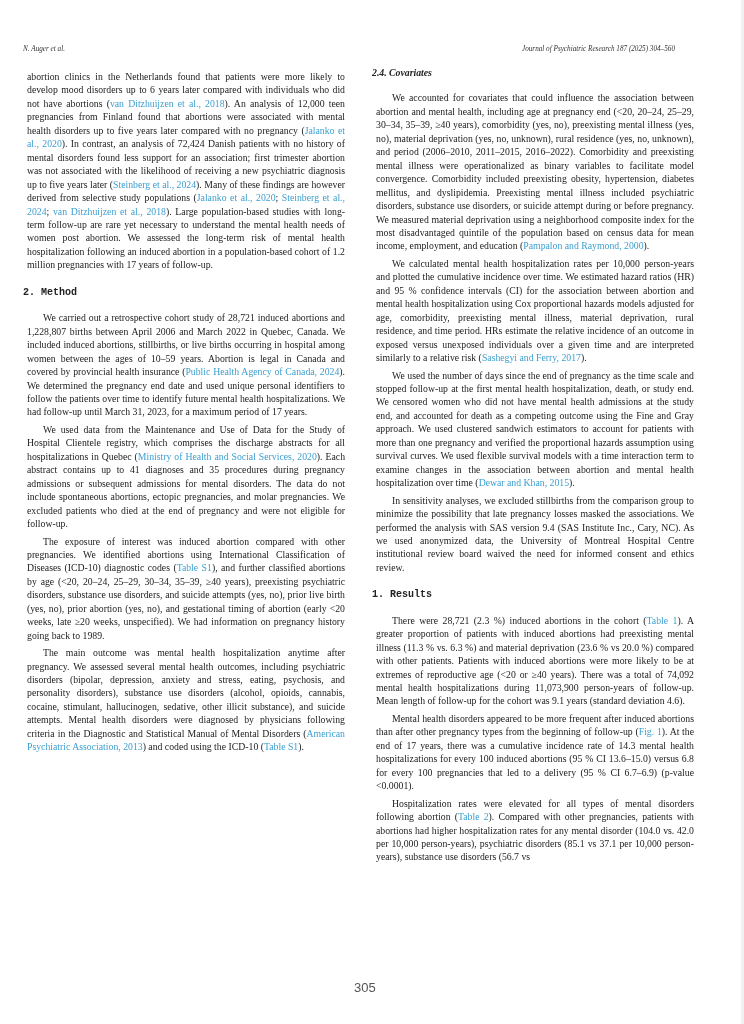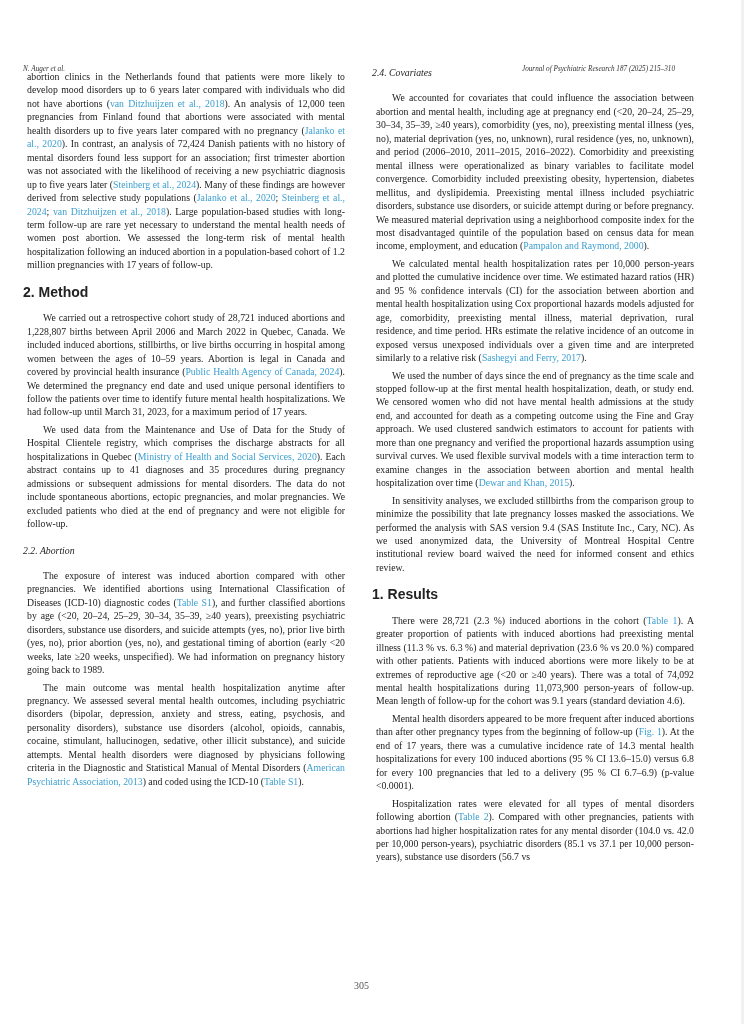--- a/index.html
+++ b/index.html
@@ -1,50 +1,49 @@
 <!DOCTYPE html>
 <html><head>
 <meta charset="utf-8">
 <style>
   html, body { margin: 0; padding: 0; background: #ffffff; }
   body { width: 744px; height: 1024px; position: relative; overflow: hidden;
          font-family: "DejaVu Serif", "Liberation Serif", serif; color: #222; }
   .page { position: absolute; left: 0; top: 0; width: 744px; height: 1024px; background: #fff; }
   .edge { position: absolute; right: 0; top: 0; width: 3px; height: 1024px; background: #f1f1f1; }
   .running { position: absolute; top: 45px; font-style: italic; font-size: 7.2px; color: #333;
-             font-family: "Liberation Serif", serif; margin-top: 20px; }
+             font-family: "Liberation Serif", serif; }
   .running.left { left: 23px; }
   .running.right { right: 69px; }
   .col { position: absolute; top: 66px; width: 326px; font-family: "Liberation Serif", serif;
          font-size: 9.75px; line-height: 13.45px; text-align: justify; hyphens: auto; }
   .col.left { left: 23px; }
   .col.right { left: 372px; }
   p { margin: 4px; text-indent: 16px; }
   p.noindent { text-indent: 0; }
   .ref { color: #3d9fd0; }
-  h2 { font-size: 14px; font-weight: bold; margin: 14px 0 12px 0; font-family: Liberation Sans, sans-serif; }
-  h3 { font-size: 9.75px; font-weight: normal; font-style: italic; margin: 13px 0 12px 0; font-family: "Liberation Serif", serif; }
-  .pageno { position: absolute; top: 980px; left: 354px; font-size: 10px; color: #555;
-            font-family: Liberation Serif, serif; }
+  h2 { font-size: 10px; font-weight: bold; margin: 14px 0 12px 0; font-family: Liberation Mono, monospace; }
+  h3 { font-size: 9.75px; font-weight: bold; font-style: italic; margin: 13px 0 12px 0; font-family: "Liberation Serif", serif; }
+  .pageno { position: absolute; top: 980px; left: 354px; font-size: 13px; color: #555;
+            font-family: Liberation Sans, sans-serif; }
 </style>
 </head>
 <body>
 
 <div class="page">
   <div class="edge"></div>
 
   <div class="running left">N. Auger et al.</div>
-  <div class="running right">Journal of Psychiatric Research 187 (2025) 215–310</div>
+  <div class="running right">Journal of Psychiatric Research 187 (2025) 304–560</div>
 
   <div class="col left">
     <p class="noindent"><span>abortion clinics in the Netherlands found that patients were more likely to develop mood disorders up to 6 years later compared with individuals who did not have abortions (</span><span class="ref" style="color: rgb(61, 159, 208);">van Ditzhuijzen et al., 2018</span><span>). An analysis of 12,000 teen pregnancies from Finland found that abortions were associated with mental health disorders up to five years later compared with no pregnancy (</span><span class="ref" style="color: rgb(61, 159, 208);">Jalanko et al., 2020</span><span>). In contrast, an analysis of 72,424 Danish patients with no history of mental disorders found less support for an association; first trimester abortion was not associated with the likelihood of receiving a new psychiatric diagnosis up to five years later (</span><span class="ref" style="color: rgb(61, 159, 208);">Steinberg et al., 2024</span><span>). Many of these findings are however derived from selective study populations (</span><span class="ref" style="color: rgb(61, 159, 208);">Jalanko et al., 2020</span><span>; </span><span class="ref" style="color: rgb(61, 159, 208);">Steinberg et al., 2024</span><span>; </span><span class="ref" style="color: rgb(61, 159, 208);">van Ditzhuijzen et al., 2018</span><span>). Large population-based studies with long-term follow-up are rare yet necessary to understand the mental health needs of women post abortion. We assessed the long-term risk of mental health hospitalization following an induced abortion in a population-based cohort of 1.2 million pregnancies with 17 years of follow-up.</span></p>
     <h2>2.  Method</h2>
     <p><span>We carried out a retrospective cohort study of 28,721 induced abortions and 1,228,807 births between April 2006 and March 2022 in Quebec, Canada. We included induced abortions, stillbirths, or live births occurring in hospital among women between the ages of 10–59 years. Abortion is legal in Canada and covered by provincial health insurance (</span><span class="ref" style="color: rgb(61, 159, 208);">Public Health Agency of Canada, 2024</span><span>). We determined the pregnancy end date and used unique personal identifiers to follow the patients over time to identify future mental health hospitalizations. We had follow-up until March 31, 2023, for a maximum period of 17 years.</span></p>
     <p><span>We used data from the Maintenance and Use of Data for the Study of Hospital Clientele registry, which comprises the discharge abstracts for all hospitalizations in Quebec (</span><span class="ref" style="color: rgb(61, 159, 208);">Ministry of Health and Social Services, 2020</span><span>). Each abstract contains up to 41 diagnoses and 35 procedures during pregnancy admissions or subsequent admissions for mental disorders. The data do not include spontaneous abortions, ectopic pregnancies, and molar pregnancies. We excluded patients who died at the end of pregnancy and were not eligible for follow-up.</span></p>
-    <h3>2.2.  Abortion</h3>
     <p><span>The exposure of interest was induced abortion compared with other pregnancies. We identified abortions using International Classification of Diseases (ICD-10) diagnostic codes (</span><span class="ref" style="color: rgb(61, 159, 208);">Table S1</span><span>), and further classified abortions by age (&lt;20, 20–24, 25–29, 30–34, 35–39, ≥40 years), preexisting psychiatric disorders, substance use disorders, and suicide attempts (yes, no), prior live birth (yes, no), prior abortion (yes, no), and gestational timing of abortion (early &lt;20 weeks, late ≥20 weeks, unspecified). We had information on pregnancy history going back to 1989.</span></p>
     <p><span>The main outcome was mental health hospitalization anytime after pregnancy. We assessed several mental health outcomes, including psychiatric disorders (bipolar, depression, anxiety and stress, eating, psychosis, and personality disorders), substance use disorders (alcohol, opioids, cannabis, cocaine, stimulant, hallucinogen, sedative, other illicit substance), and suicide attempts. Mental health disorders were diagnosed by physicians following criteria in the Diagnostic and Statistical Manual of Mental Disorders (</span><span class="ref" style="color: rgb(61, 159, 208);">American Psychiatric Association, 2013</span><span>) and coded using the ICD-10 (</span><span class="ref" style="color: rgb(61, 159, 208);">Table S1</span><span>).</span></p>
   </div>
 
   <div class="col right">
     <h3 style="margin-top:0">2.4.  Covariates</h3>
     <p><span>We accounted for covariates that could influence the association between abortion and mental health, including age at pregnancy end (&lt;20, 20–24, 25–29, 30–34, 35–39, ≥40 years), comorbidity (yes, no), preexisting mental illness (yes, no), material deprivation (yes, no, unknown), rural residence (yes, no, unknown), and period (2006–2010, 2011–2015, 2016–2022). Comorbidity and preexisting mental illness were operationalized as binary variables to facilitate model convergence. Comorbidity included preexisting obesity, hypertension, diabetes mellitus, and dyslipidemia. Preexisting mental illness included psychiatric disorders, substance use disorders, or suicide attempt during or before pregnancy. We measured material deprivation using a neighborhood composite index for the most disadvantaged quintile of the population based on census data for mean income, employment, and education (</span><span class="ref" style="color: rgb(61, 159, 208);">Pampalon and Raymond, 2000</span><span>).</span></p>
     <p><span>We calculated mental health hospitalization rates per 10,000 person-years and plotted the cumulative incidence over time. We estimated hazard ratios (HR) and 95 % confidence intervals (CI) for the association between abortion and mental health hospitalization using Cox proportional hazards models adjusted for age, comorbidity, preexisting mental illness, material deprivation, rural residence, and time period. HRs estimate the relative incidence of an outcome in exposed versus unexposed individuals over a given time and are interpreted similarly to a relative risk (</span><span class="ref" style="color: rgb(61, 159, 208);">Sashegyi and Ferry, 2017</span><span>).</span></p>
     <p><span>We used the number of days since the end of pregnancy as the time scale and stopped follow-up at the first mental health hospitalization, death, or study end. We censored women who did not have mental health admissions at the study end, and accounted for death as a competing outcome using the Fine and Gray approach. We used clustered sandwich estimators to account for patients with more than one pregnancy and verified the proportional hazards assumption using survival curves. We used flexible survival models with a time interaction term to examine changes in the association between abortion and mental health hospitalization over time (</span><span class="ref" style="color: rgb(61, 159, 208);">Dewar and Khan, 2015</span><span>).</span></p>
     <p><span>In sensitivity analyses, we excluded stillbirths from the comparison group to minimize the possibility that late pregnancy losses masked the associations. We performed the analysis with SAS version 9.4 (SAS Institute Inc., Cary, NC). As we used anonymized data, the University of Montreal Hospital Centre institutional review board waived the need for informed consent and ethics review.</span></p>

